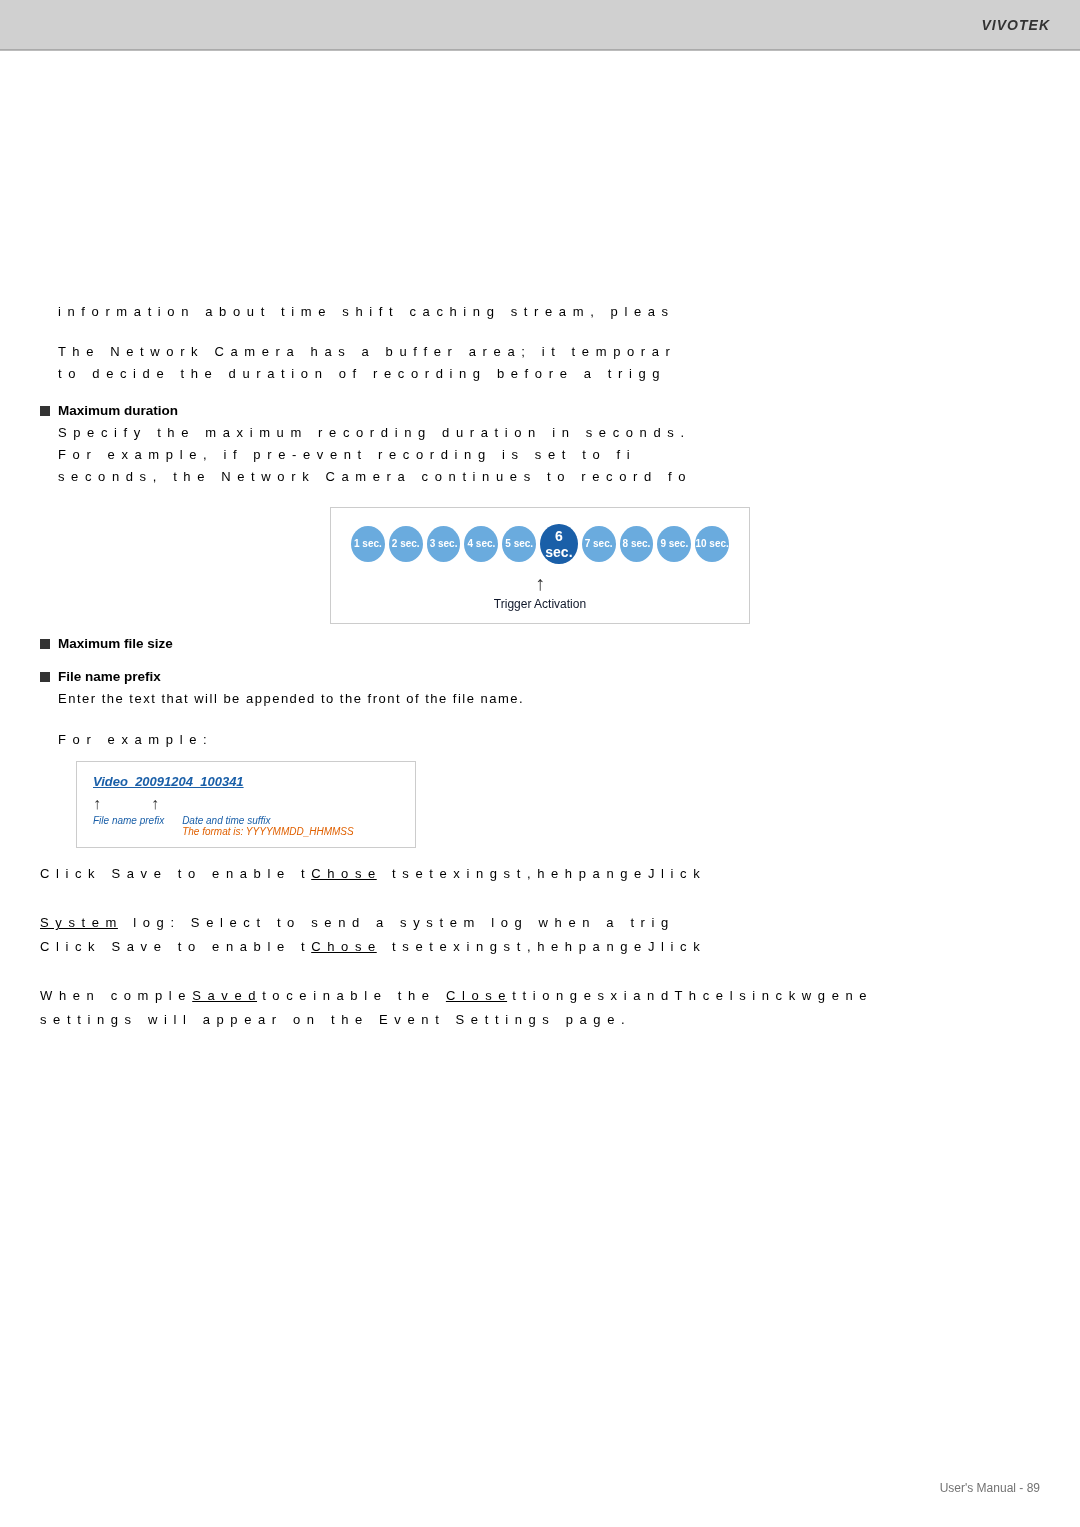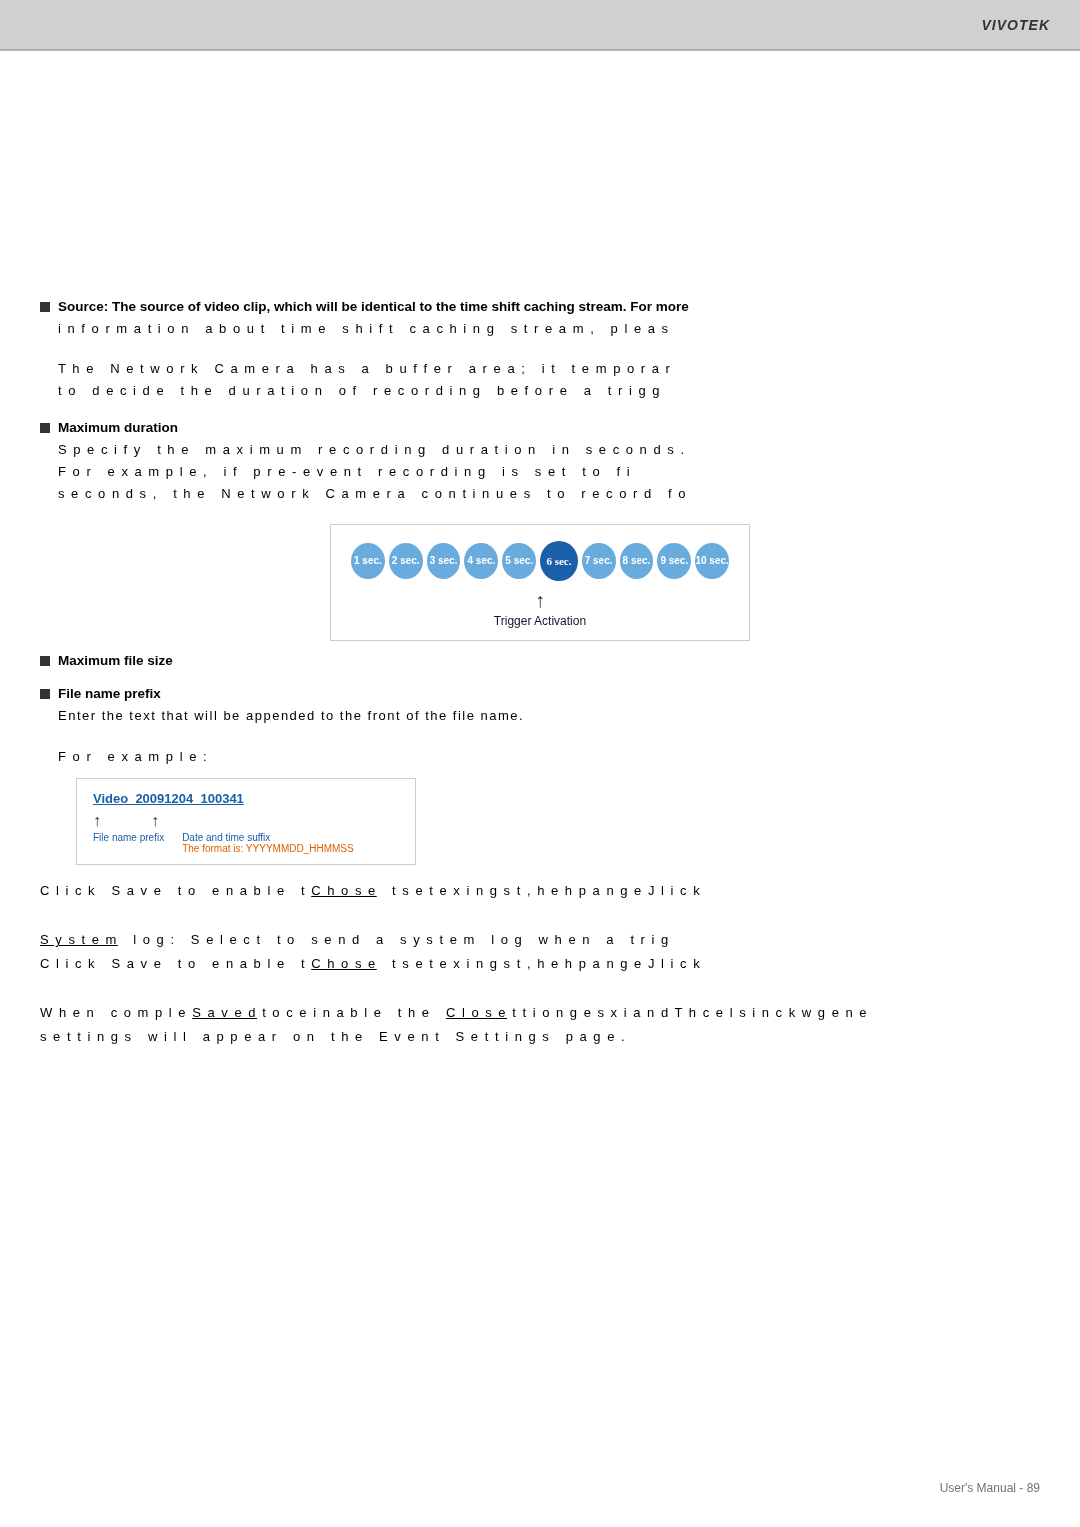--- a/index.html
+++ b/index.html
@@ -107,41 +107,41 @@
       font-size: 10px;
       display: flex;
       align-items: center;
       justify-content: center;
       font-weight: bold;
     }
     .sec-bubble.active {
       background: #1a5fa8;
       width: 40px;
       height: 40px;
-      font-size: 11px;
-      font-family: Liberation Serif, serif;
+      font-size: 14px;
     }
     .arrow-up {
       font-size: 20px;
       color: #333;
       margin-bottom: 2px;
     }
     .trigger-label {
       font-size: 12px;
       color: #0f172a;
     }
 
     
     .filename-diagram {
       margin: 8px 0 8px 18px;
       width: 340px;
       border: 1px solid #ccc;
       padding: 12px 16px 10px 16px;
       background: #fff;
       font-size: 12px;
+      font-style: italic;
     }
     .filename-text {
       color: #1a5fa8;
       font-size: 13px;
       font-weight: bold;
       text-decoration: underline;
       margin-bottom: 6px;
     }
     .filename-arrows-row {
       display: flex;
@@ -202,24 +202,20 @@
 </div>
 
 <hr class="sep-line">
 
 <div class="main-content">
 
 
   <div class="spacer-large"></div>
 
   <div class="bullet-section">
-    <div class="bullet-header">
-      <span class="bullet-square"></span>
-      <span class="bullet-title">Source: The source of video clip, which will be identical to the time shift caching stream. For more</span>
-    </div>
     <div class="bullet-body">
       i n f o r m a t i o n &nbsp; a b o u t &nbsp; t i m e &nbsp; s h i f t &nbsp; c a c h i n g &nbsp; s t r e a m , &nbsp; p l e a s
     </div>
   </div>
 
   <div class="bullet-section">
     <div class="bullet-body">
       T h e &nbsp; N e t w o r k &nbsp; C a m e r a &nbsp; h a s &nbsp; a &nbsp; b u f f e r &nbsp; a r e a ; &nbsp; i t &nbsp; t e m p o r a r<br>
       t o &nbsp; d e c i d e &nbsp; t h e &nbsp; d u r a t i o n &nbsp; o f &nbsp; r e c o r d i n g &nbsp; b e f o r e &nbsp; a &nbsp; t r i g g
     </div>

